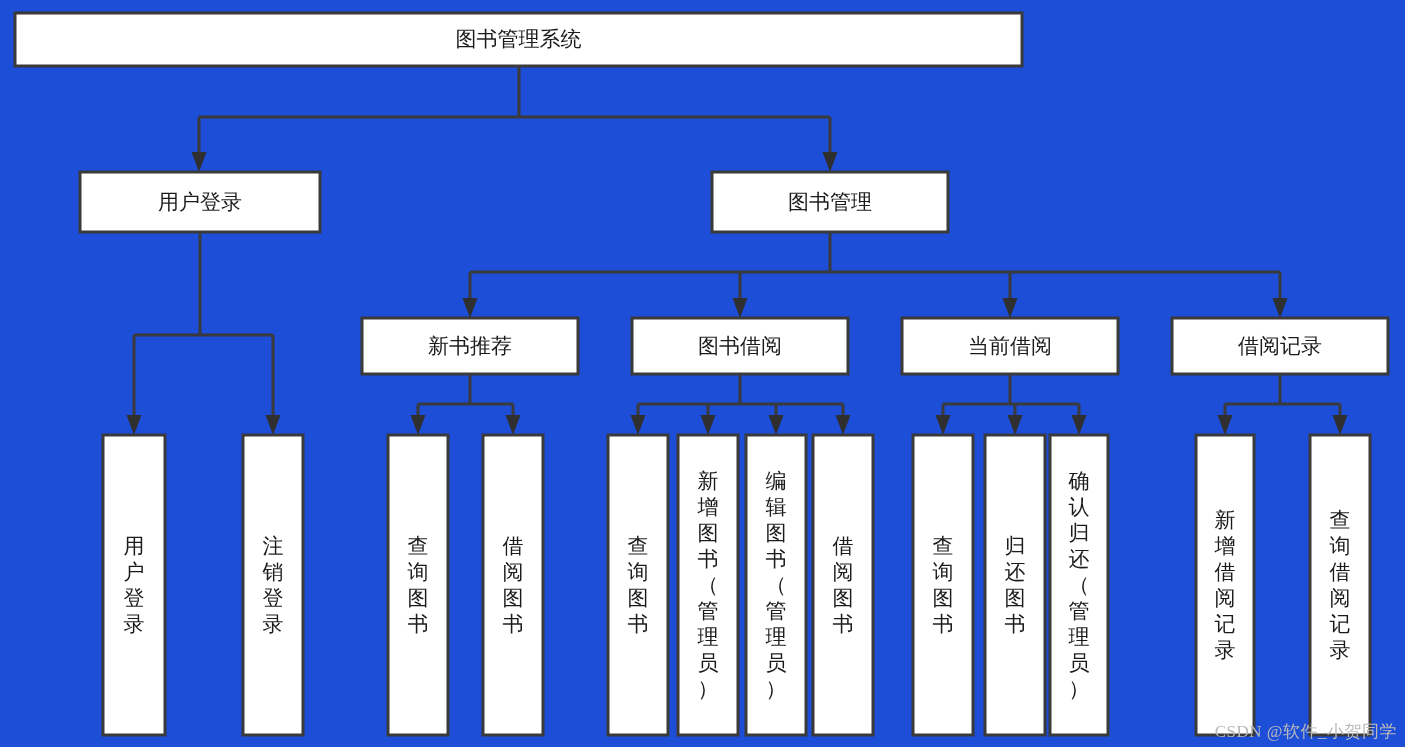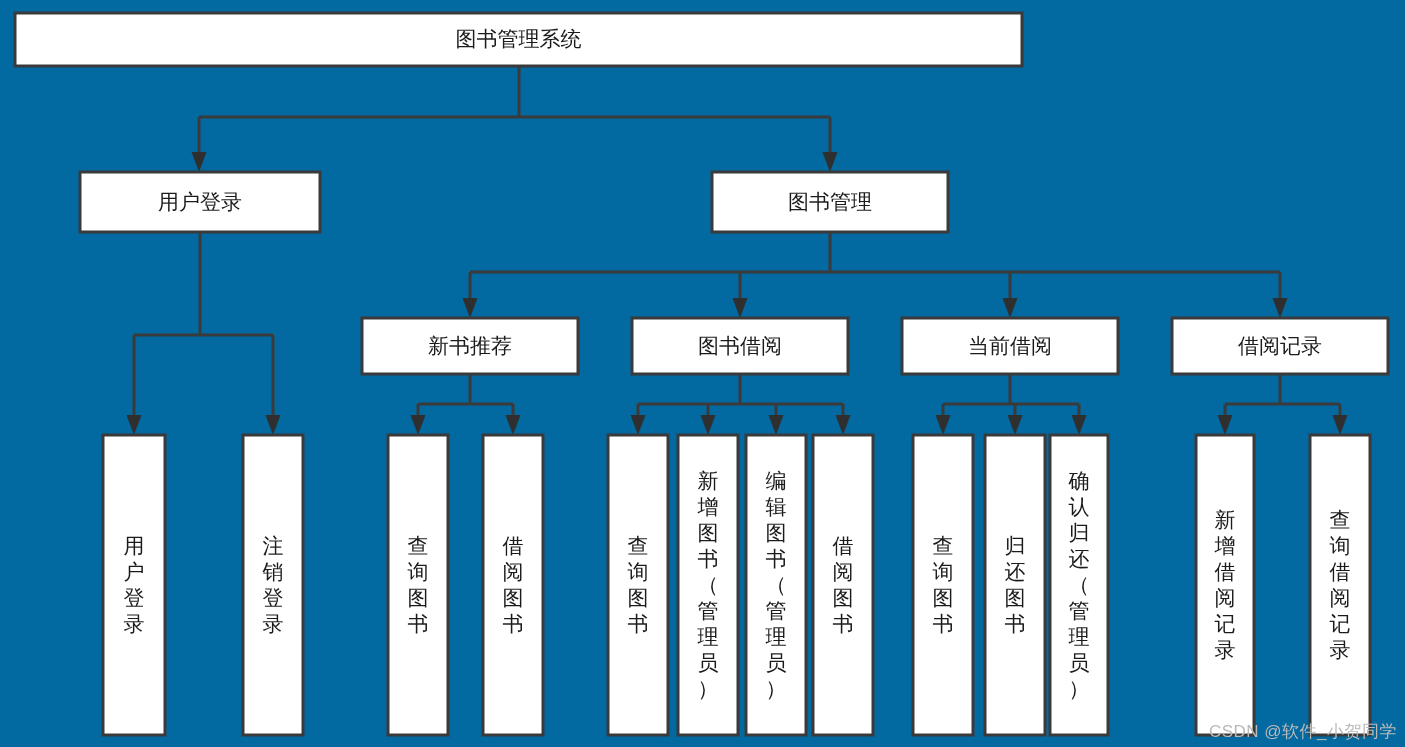--- a/index.html
+++ b/index.html
@@ -10,21 +10,21 @@
   body {
     width: 1405px;
     height: 747px;
     font-family: "Liberation Sans", "DejaVu Sans", sans-serif;
     overflow: hidden;
   }
   #diagram-root {
     position: relative;
     width: 1405px;
     height: 747px;
-    background: #0369a1;
+    background: #1d4ed8;
     text-align: right;
   }
   svg#tree-svg {
     position: absolute;
     top: 0;
     left: 0;
     width: 1405px;
     height: 747px;
     display: block;
   }
@@ -53,21 +53,21 @@
   .node-label-v {
     font-family: "Liberation Sans", "DejaVu Sans", sans-serif;
     font-size: 21px;
     fill: #1b1b1b;
     text-anchor: middle;
   }
   .watermark-text {
     position: absolute;
     right: 8px;
     bottom: 4px;
-    font-family: Liberation Sans, sans-serif;
+    font-family: Liberation Serif, serif;
     font-size: 17px;
     color: #b9b9b9;
     white-space: nowrap;
     letter-spacing: 0.5px;
     pointer-events: none;
   }
 </style>
 </head>
 <body>
 

